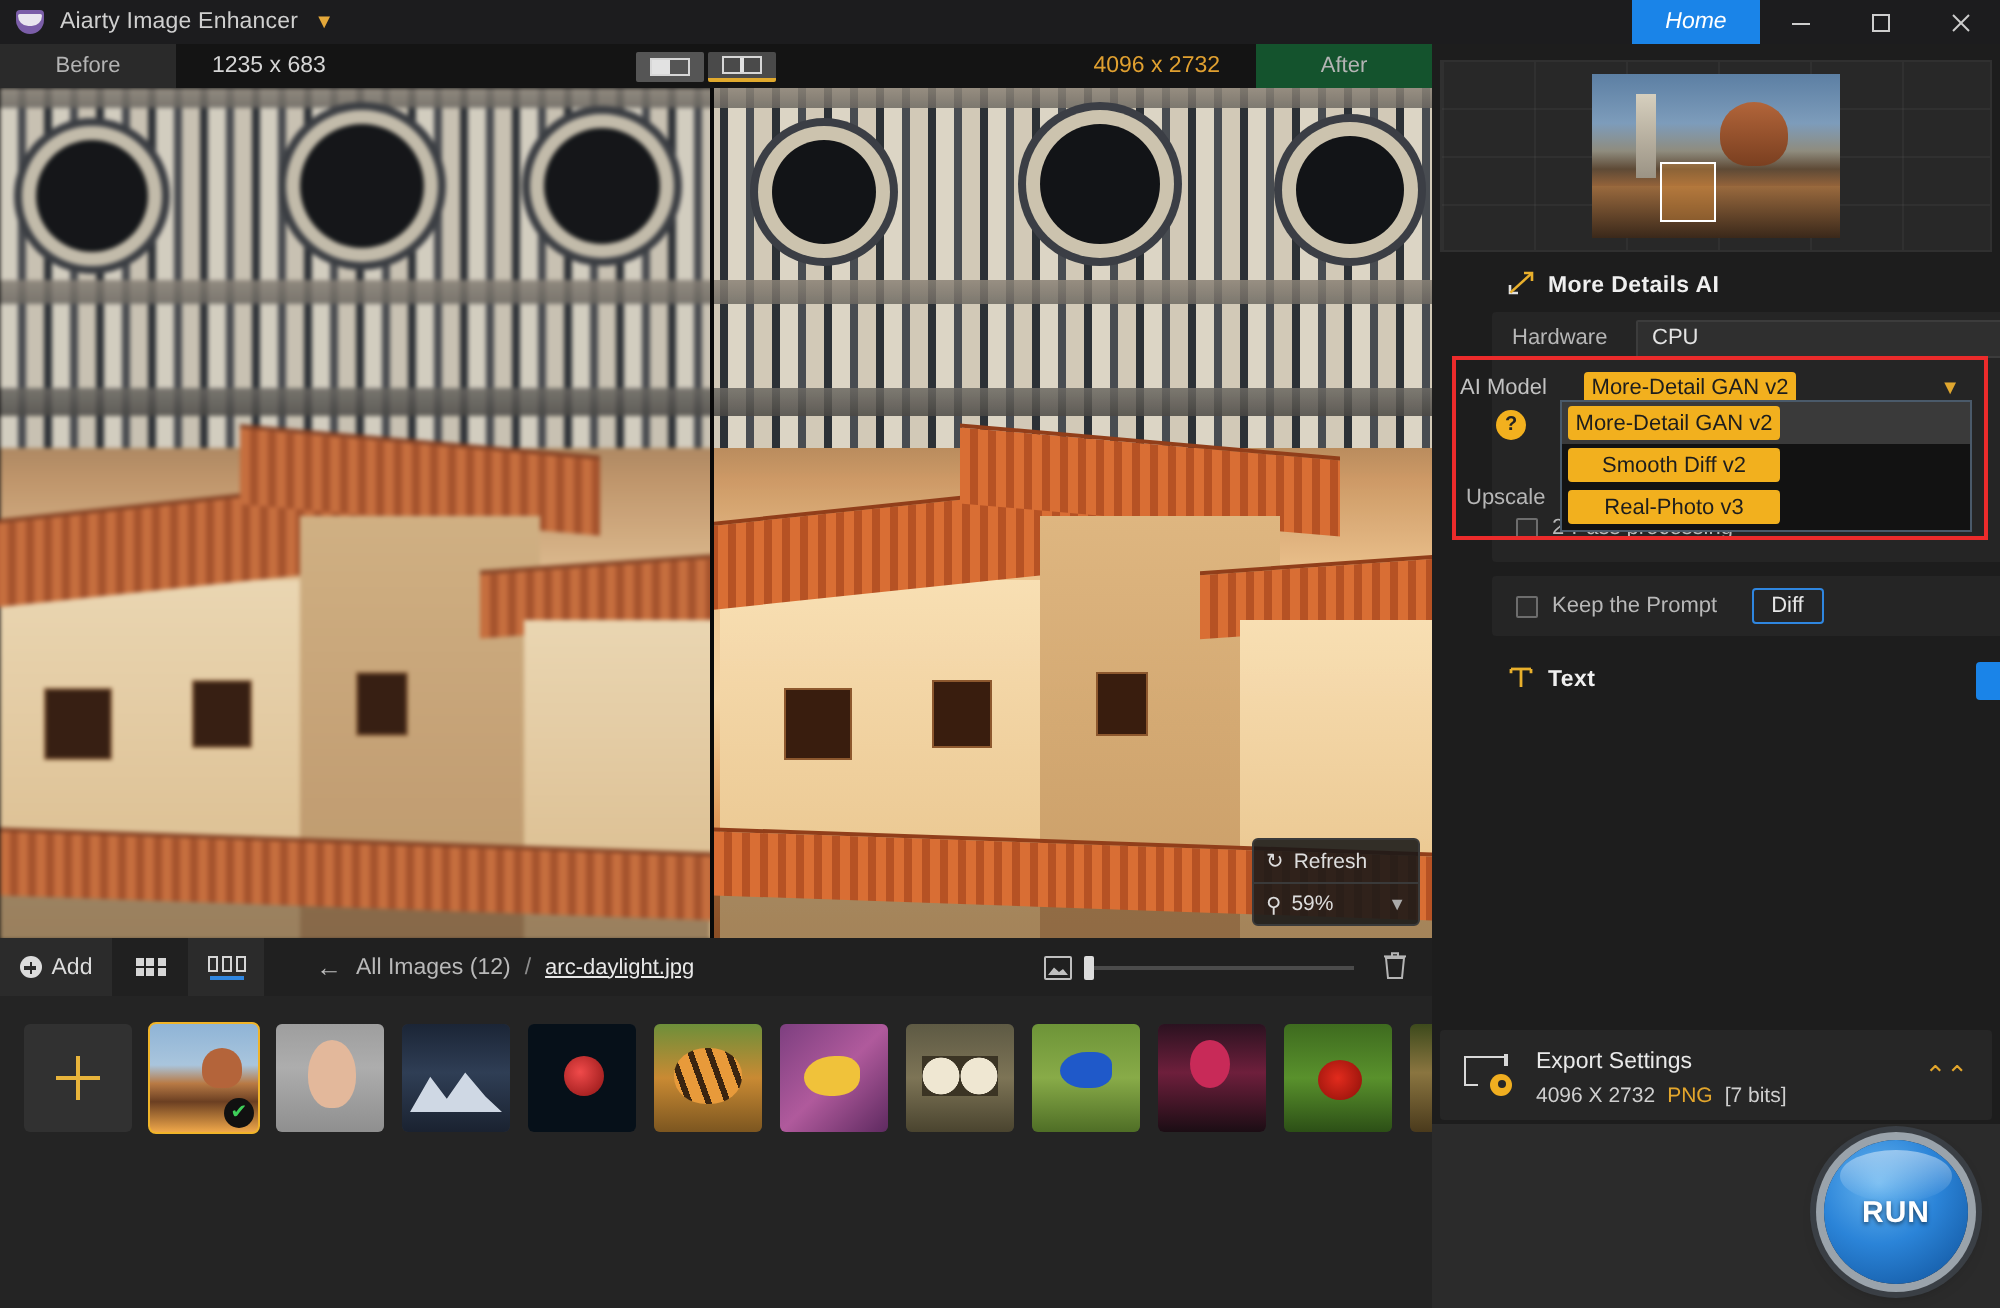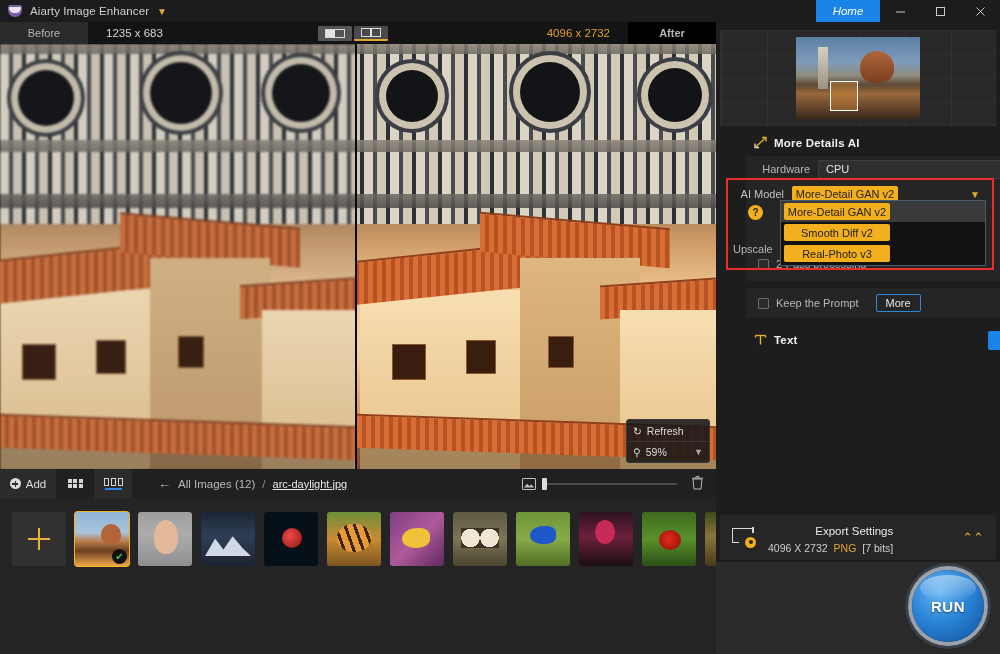--- a/index.html
+++ b/index.html
@@ -3,21 +3,21 @@
 <meta charset="utf-8">
 <style>
   * { box-sizing: border-box; margin: 0; padding: 0; }
   html, body {
     width: 1000px; height: 654px;
     background: #1b1b1b;
     font-family: "Liberation Sans", sans-serif;
     overflow: hidden;
     -webkit-font-smoothing: antialiased;
   }
-  .app { position: relative; width: 1000px; height: 654px; background: #1d1d1d; text-align: right; }
+  .app { position: relative; width: 1000px; height: 654px; background: #1d1d1d; }
 
   
   .titlebar {
     position: absolute; left: 0; top: 0; width: 1000px; height: 22px;
     background: #1c1c1e; display: flex; align-items: center;
   }
   .logo-mark { width: 16px; height: 16px; margin-left: 7px; position: relative; }
   .logo-mark .gem {
     position: absolute; left: 1px; top: 2px; width: 14px; height: 12px;
     background: #7b5ea8; border-radius: 2px 2px 7px 7px;
@@ -54,22 +54,22 @@
   .sp-btn {
     width: 34px; height: 15px; background: #555; border-radius: 1px;
     display: flex; align-items: center; justify-content: center; position: relative;
   }
   .sp-btn.active { background: #4a4a4a; border-bottom: 2px solid #e0a92d; }
   .sp-ico { width: 20px; height: 9px; border: 1px solid #d7d7d7; display: flex; }
   .sp-ico i { display: block; height: 100%; }
   .sp-ico .fill { background: #e2e2e2; }
   .dims-right { color: #e0a030; font-size: 11.5px; margin-right: 18px; }
   .tag-after {
-    width: 88px; height: 22px; background: #000000; display: flex;
-    align-items: center; justify-content: center; color: #b4b4b4; font-size: 11px; font-weight: bold;
+    width: 88px; height: 22px; background: #14532d; display: flex;
+    align-items: center; justify-content: center; color: #b4b4b4; font-size: 11px;
   }
 
   
   .canvas {
     position: absolute; left: 0; top: 44px; width: 716px; height: 425px;
     overflow: hidden; background: #0f0f0f;
   }
   .pane { position: absolute; top: 0; height: 425px; overflow: hidden; }
   .pane-before { left: 0; width: 355px; }
   .pane-after { left: 357px; width: 359px; }
@@ -665,21 +665,21 @@
         <div style="height:5px"></div>
       </div>
 
       <div class="panel-sep"></div>
 
 
       <div class="group">
         <div class="check-row" style="height:30px">
           <span class="cb"></span>
           <span>Keep the Prompt</span>
-          <span class="view-btn-sm">More</span>
+          <span class="view-btn-sm">Diff</span>
         </div>
       </div>
 
       <div class="panel-sep"></div>
 
       <div class="sec-head" style="height:30px">
         <span>
           <svg width="13" height="13" viewBox="0 0 13 13">
             <path d="M1.5 2.5 h10" stroke="#e9b02c" stroke-width="1.4"></path>
             <path d="M6.5 2.5 V11.5" stroke="#e9b02c" stroke-width="1.4"></path>

